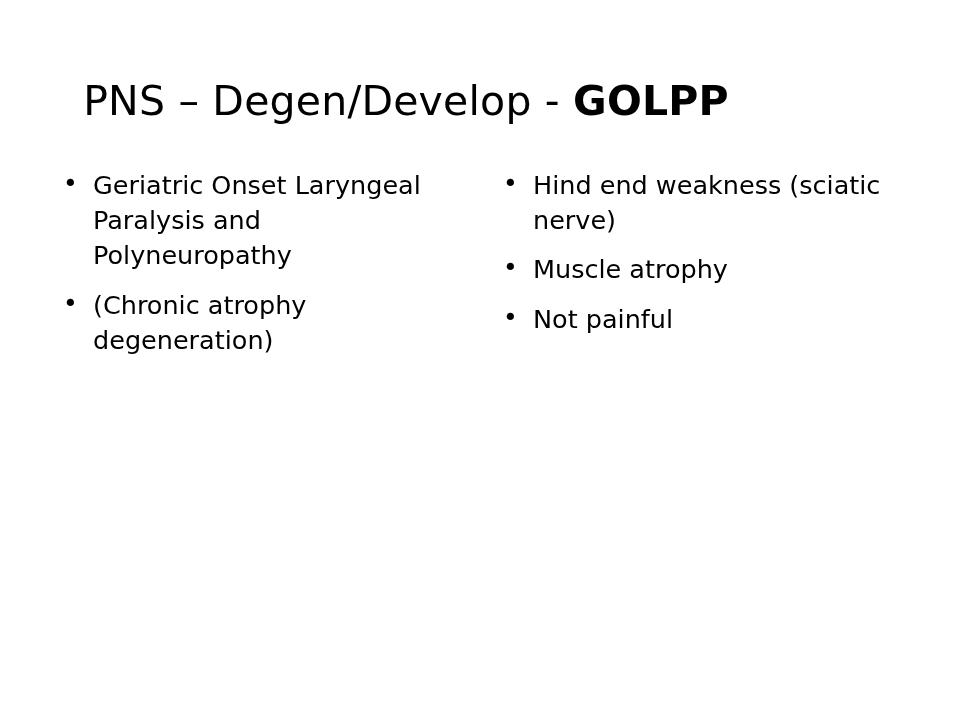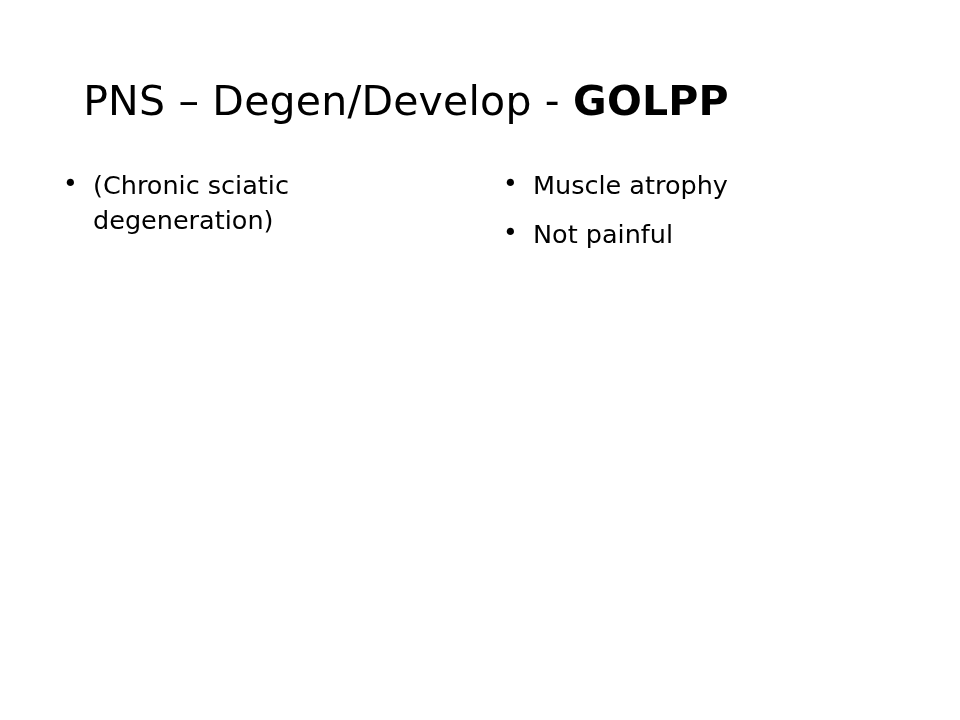--- a/index.html
+++ b/index.html
@@ -88,27 +88,33 @@
 
   <h1 class="slide-title">
     <span>PNS – Degen/Develop - </span><span class="bold">GOLPP</span>
   </h1>
 
   <div class="columns">
 
     <div class="col col-left">
       <ul class="bullets">
         <li>
-          <span class="li-text">(Chronic sciatic degeneration)</span>
+          <span class="li-text">Geriatric Onset Laryngeal Paralysis and Polyneuropathy</span>
+        </li>
+        <li>
+          <span class="li-text">(Chronic atrophy degeneration)</span>
         </li>
       </ul>
     </div>
 
     <div class="col col-right">
       <ul class="bullets">
+        <li>
+          <span class="li-text">Hind end weakness (sciatic nerve)</span>
+        </li>
         <li>
           <span class="li-text">Muscle atrophy</span>
         </li>
         <li>
           <span class="li-text">Not painful</span>
         </li>
       </ul>
     </div>
 
   </div>

